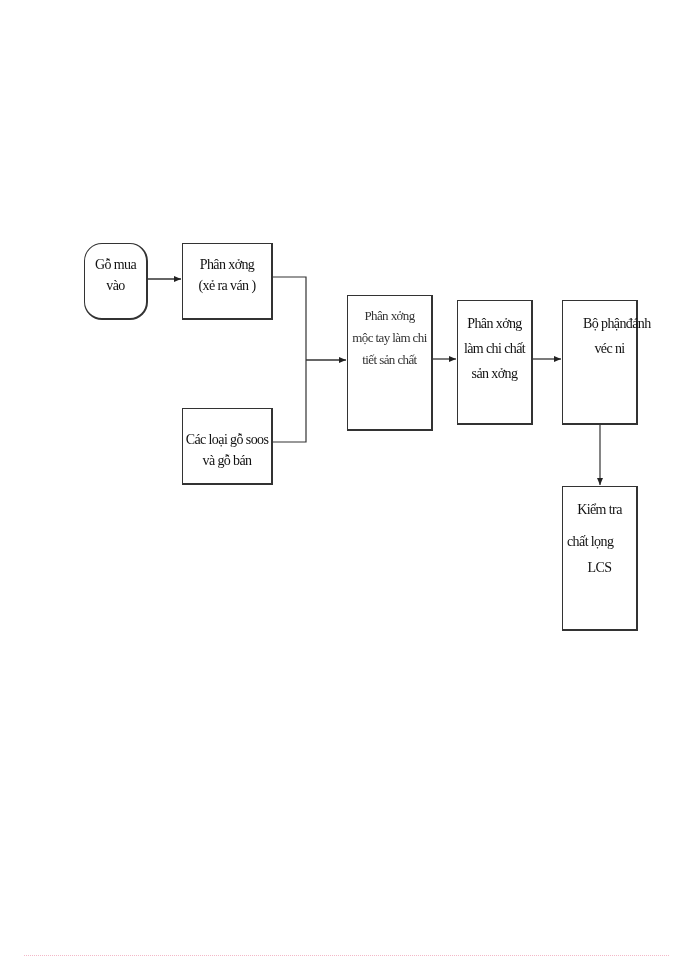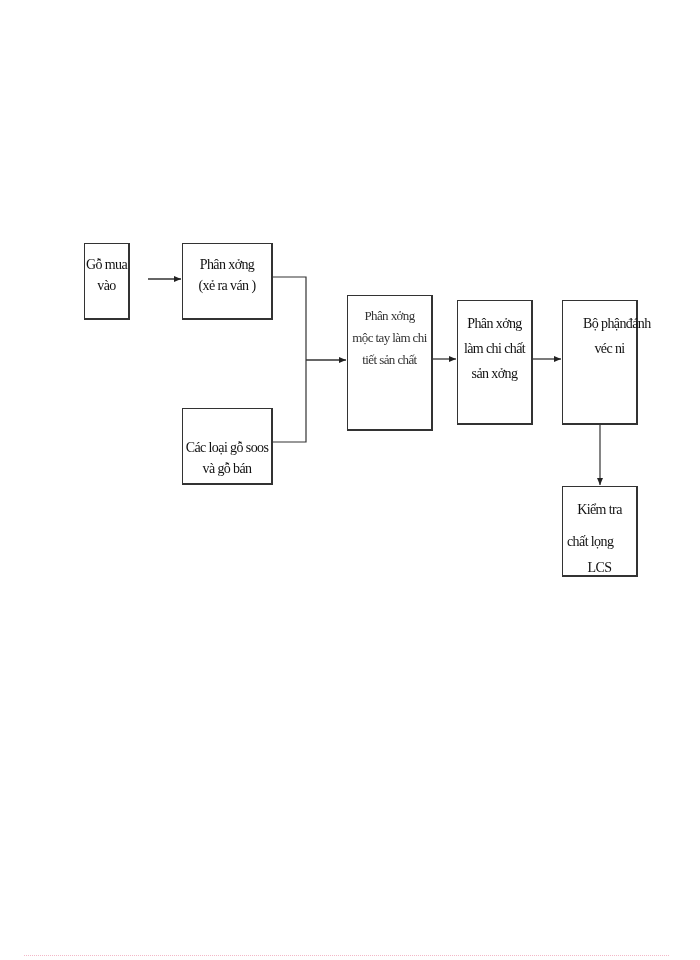--- a/index.html
+++ b/index.html
@@ -44,31 +44,31 @@
 
     <line x1="306" y1="360" x2="346" y2="360" stroke="#333" stroke-width="1.3" marker-end="url(#ah)"></line>
 
     <line x1="433" y1="359" x2="456" y2="359" stroke="#333" stroke-width="1.3" marker-end="url(#ah)"></line>
 
     <line x1="533" y1="359" x2="561" y2="359" stroke="#333" stroke-width="1.3" marker-end="url(#ah)"></line>
 
     <line x1="600" y1="425" x2="600" y2="485" stroke="#333" stroke-width="1.2" marker-end="url(#ah)"></line>
   </svg>
 
-  <div class="box" style="left:84px; top:243px; width:46px; height:77px; padding-top:10px;">
+  <div class="box" style="left:84px; top:243px; width:64px; height:77px; padding-top:10px;border-radius:18px;">
     <span class="line">Gỗ mua</span>
     <span class="line">vào</span>
   </div>
 
   <div class="box" style="left:182px; top:243px; width:91px; height:77px; padding-top:10px;">
     <span class="line">Phân xởng</span>
     <span class="line">(xẻ ra ván )</span>
   </div>
 
-  <div class="box" style="left:182px; top:408px; width:91px; height:77px; padding-top:28px;">
+  <div class="box" style="left:182px; top:408px; width:91px; height:77px; padding-top:20px;">
     <span class="line">Các loại gỗ soos</span>
     <span class="line">và gỗ bán</span>
   </div>
 
   <div class="box" style="left:347px; top:295px; width:86px; height:136px; padding-top:9px; color:#333; font-size:13px; line-height:22px;">
     <span class="line">Phân xởng</span>
     <span class="line">mộc tay làm chi</span>
     <span class="line">tiết sản chất</span>
   </div>
 
@@ -76,20 +76,20 @@
     <span class="line">Phân xởng</span>
     <span class="line">làm chi chất</span>
     <span class="line">sản xởng</span>
   </div>
 
   <div class="box" style="left:562px; top:300px; width:76px; height:125px; padding-top:10px; line-height:25px;padding-left:20px;">
     <span class="line">Bộ phậnđánh</span>
     <span class="line">véc ni</span>
   </div>
 
-  <div class="box" style="left:562px; top:486px; width:76px; height:91px; padding-top:10px; line-height:26px;">
+  <div class="box" style="left:562px; top:486px; width:76px; height:145px; padding-top:10px; line-height:26px;">
     <span class="line">Kiểm tra</span>
     <span class="line" style="text-align:left; padding-left:4px;margin-top:6px;">chất lọng</span>
     <span class="line">LCS</span>
   </div>
 
   <div class="footer-dots"></div>
 </div>
 
 </body></html>

